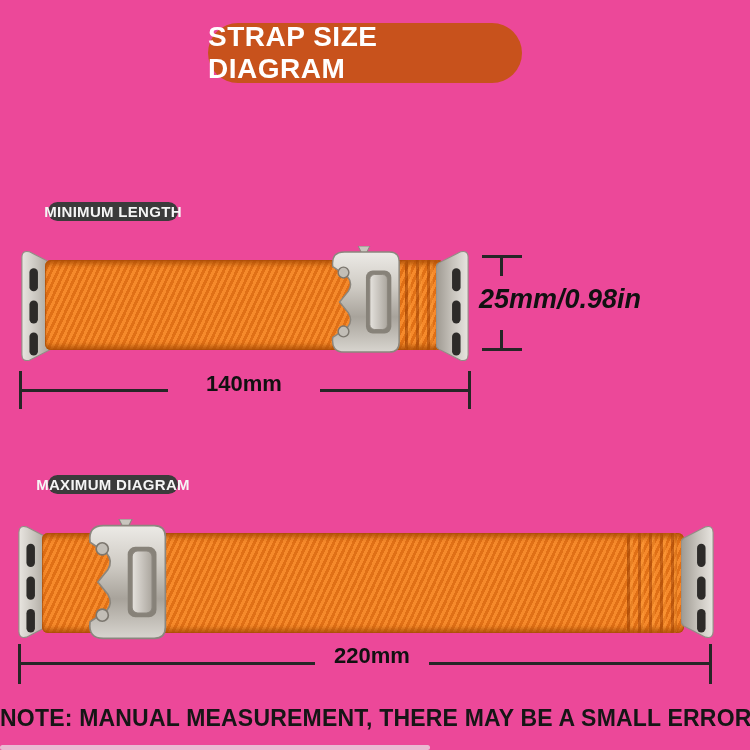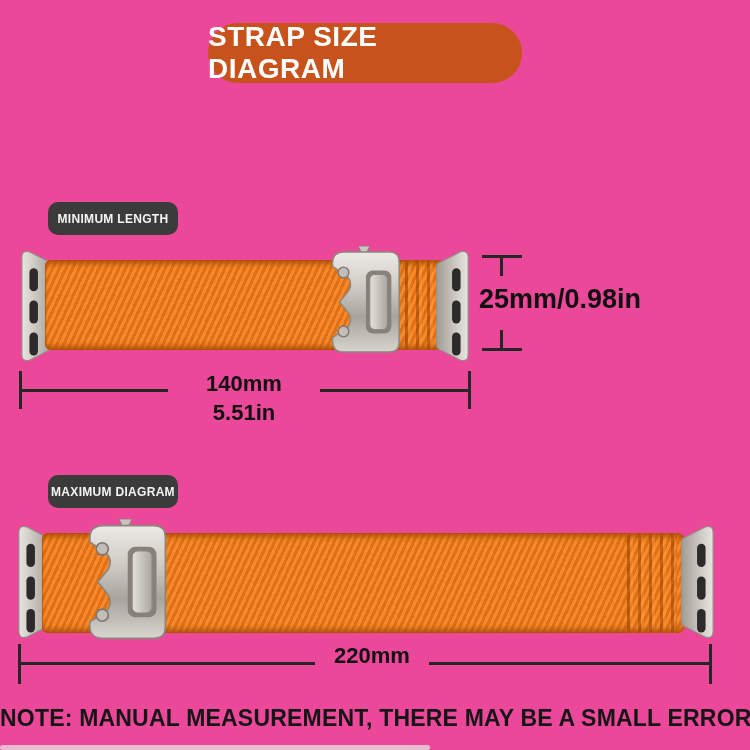--- a/index.html
+++ b/index.html
@@ -10,23 +10,23 @@
   
   .title-pill {
     position:absolute; left:208px; top:23px; width:314px; height:60px;
     background:#C8521C; border-radius:30px;
     display:flex; align-items:center; justify-content:center;
     color:#ffffff; font-size:28px; font-weight:800; letter-spacing:.5px;
   }
 
   
   .len-badge {
-    position:absolute; width:130px; height:33px; background:#3B3B3B; border-radius:10px;
+    position:absolute; width:130px; height:19px; background:#3B3B3B; border-radius:10px;
     display:flex; align-items:center; justify-content:center;
-    color:#f5f5f5; font-size:12px; font-weight:700; letter-spacing:.3px; white-space:nowrap;
+    color:#f5f5f5; font-size:15px; font-weight:700; letter-spacing:.3px; white-space:nowrap;
   }
   .badge-min { left:48px; top:202px; }
   .badge-max { left:48px; top:475px; }
 
   
   .strap { position:absolute; }
   .strap-min { left:20px; top:245px; width:452px; height:120px; }
   .strap-max { left:17px; top:518px; width:698px; height:128px; }
 
   .band {
@@ -62,21 +62,21 @@
   .buckle { position:absolute; }
   .buckle-min { left:303px; top:1px; width:82px; height:112px; }
   .buckle-max { left:62px;  top:1px; width:93px; height:126px; }
 
   
   .mline { position:absolute; background:#262626; }
   .mtext {
     position:absolute; color:#111111; font-weight:700; text-align:center;
     font-size:22px; line-height:29px; white-space:nowrap;
   }
-  .width-text { position:absolute; left:479px; top:284px; color:#111; font-weight:700; font-size:27px; white-space:nowrap; }
+  .width-text { position:absolute; left:479px; top:284px; color:#111; font-weight:700; font-size:27px; white-space:nowrap;font-style:italic; }
 
   .note {
     position:absolute; left:0; top:705px; width:750px; text-align:center;
     color:#161616; font-size:23px; font-weight:800; letter-spacing:.2px; white-space:nowrap;
   }
 
   .bottom-artifact {
     position:absolute; left:0; top:745px; width:430px; height:5px;
     background:#e9e9e9; opacity:.7; border-radius:3px;
   }
@@ -145,21 +145,20 @@
   <div class="mline" style="left:482px;top:255px;width:40px;height:3px"></div>
   <div class="mline" style="left:500px;top:258px;width:3px;height:18px"></div>
   <div class="width-text">25mm/0.98in</div>
   <div class="mline" style="left:500px;top:330px;width:3px;height:18px"></div>
   <div class="mline" style="left:482px;top:348px;width:40px;height:3px"></div>
 
   <div class="mline" style="left:19px;top:371px;width:3px;height:38px"></div>
   <div class="mline" style="left:22px;top:389px;width:146px;height:3px"></div>
   <div class="mtext" style="left:168px;top:369px;width:152px">
     <div>140mm</div>
-    <div>5.51in</div>
   </div>
   <div class="mline" style="left:320px;top:389px;width:148px;height:3px"></div>
   <div class="mline" style="left:468px;top:371px;width:3px;height:38px"></div>
 
   <div class="len-badge badge-max">
     <span>MAXIMUM DIAGRAM</span>
   </div>
 
   <div class="strap strap-max">
     <svg class="adapter adapter-max adapter-left" viewBox="0 0 36 122" preserveAspectRatio="none">

